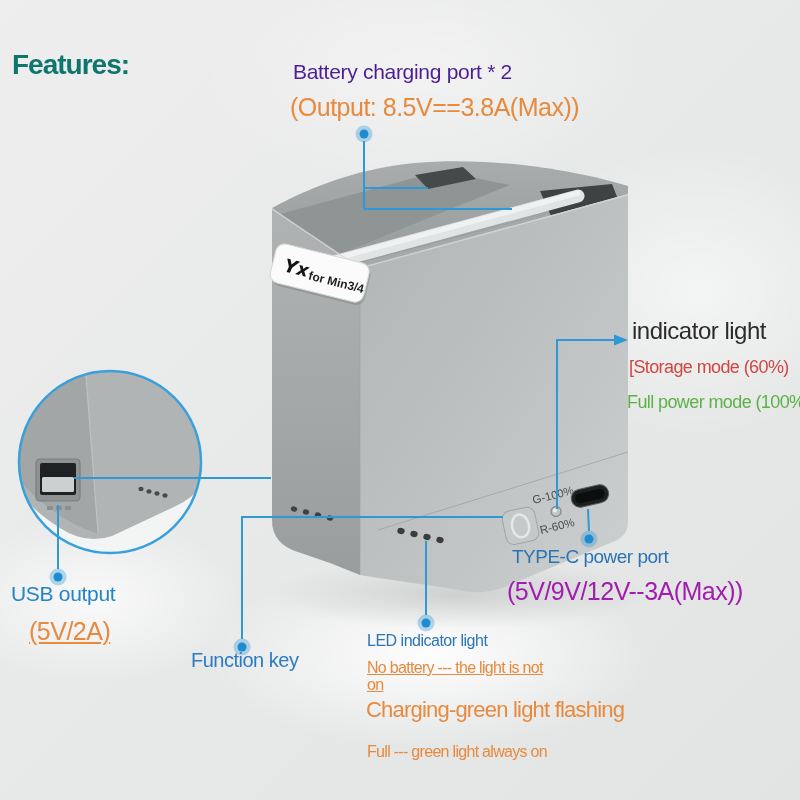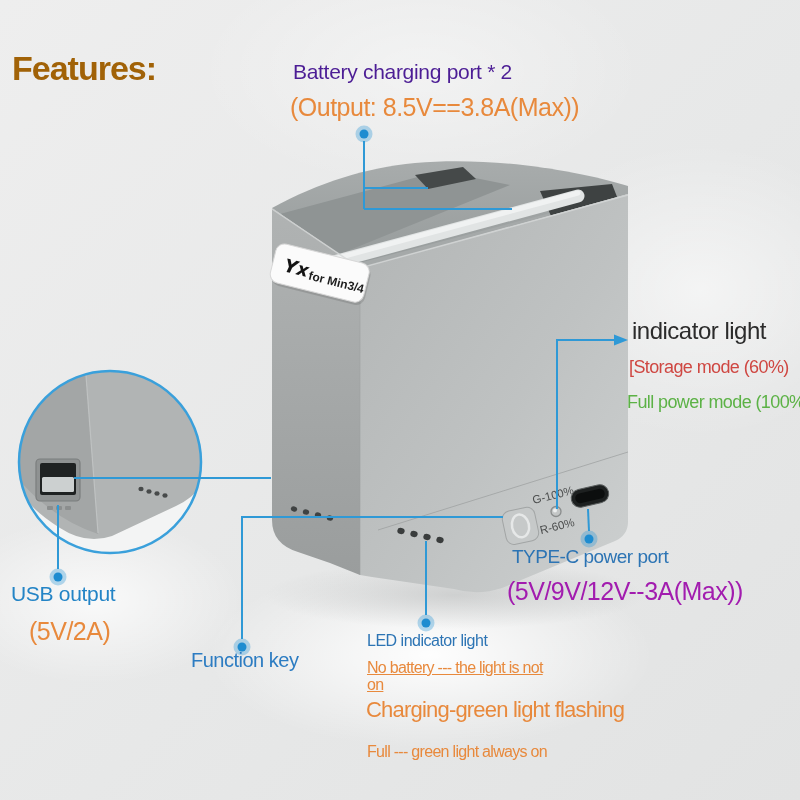--- a/index.html
+++ b/index.html
@@ -9,28 +9,28 @@
     background:
       radial-gradient(ellipse 310px 130px at 430px 655px, rgba(255,255,255,.95), rgba(255,255,255,0) 72%),
       radial-gradient(ellipse 210px 120px at 95px 600px, rgba(255,255,255,.75), rgba(255,255,255,0) 70%),
       radial-gradient(ellipse 260px 210px at 700px 290px, rgba(255,255,255,.55), rgba(255,255,255,0) 70%),
       radial-gradient(ellipse 320px 170px at 420px 70px, rgba(255,255,255,.4), rgba(255,255,255,0) 70%),
       linear-gradient(135deg,#eeeeee 0%,#e7e8e8 55%,#e2e3e3 100%);
   }
   .stage{position:relative;width:800px;height:800px;}
   .stage svg{position:absolute;left:0;top:0;}
   .lbl{position:absolute;white-space:nowrap;line-height:1.08;}
-  .t-title{left:12px;top:50px;font-size:34px;font-weight:bold;letter-spacing:-1px;color:#a16207;}
+  .t-title{left:12px;top:50px;font-size:28px;font-weight:bold;letter-spacing:-1px;color:#0f766e;}
   .t-batt{left:293px;top:61px;font-size:21px;letter-spacing:-.3px;color:#4c1d95;}
   .t-batt-spec{left:290px;top:94px;font-size:25px;letter-spacing:-.5px;color:#e8893c;text-align:right;}
   .t-ind{left:632px;top:318px;font-size:24px;letter-spacing:-.5px;color:#2b2b2b;}
   .t-storage{left:629px;top:358px;font-size:18px;letter-spacing:-.6px;color:#cf4742;}
   .t-fullpower{left:627px;top:393px;font-size:18px;letter-spacing:-.6px;color:#5cb246;}
   .t-usb{left:11px;top:583px;font-size:21px;letter-spacing:-.3px;color:#2384c6;}
-  .t-usb-spec{left:29px;top:618px;font-size:25px;letter-spacing:-.5px;color:#e8893c;}
+  .t-usb-spec{left:29px;top:618px;font-size:25px;letter-spacing:-.5px;color:#e8893c;text-decoration:underline;}
   .t-func{left:191px;top:650px;font-size:20px;letter-spacing:-.5px;color:#2c7cc2;}
   .t-led{left:367px;top:632px;font-size:16px;letter-spacing:-.5px;color:#2c74b4;}
   .t-nobatt{left:367px;top:659px;font-size:16px;letter-spacing:-.7px;color:#e8893c;white-space:normal;width:190px;text-decoration:underline;}
   .t-charging{left:366px;top:698px;font-size:22px;letter-spacing:-.8px;color:#e8893c;}
   .t-fullgreen{left:367px;top:743px;font-size:16px;letter-spacing:-.7px;color:#e8893c;}
   .t-typec{left:512px;top:547px;font-size:19px;letter-spacing:-.5px;color:#2c74b4;}
   .t-typec-spec{left:507px;top:578px;font-size:25px;letter-spacing:-.5px;color:#a21caf;}
 </style>
 </head>
 <body>

